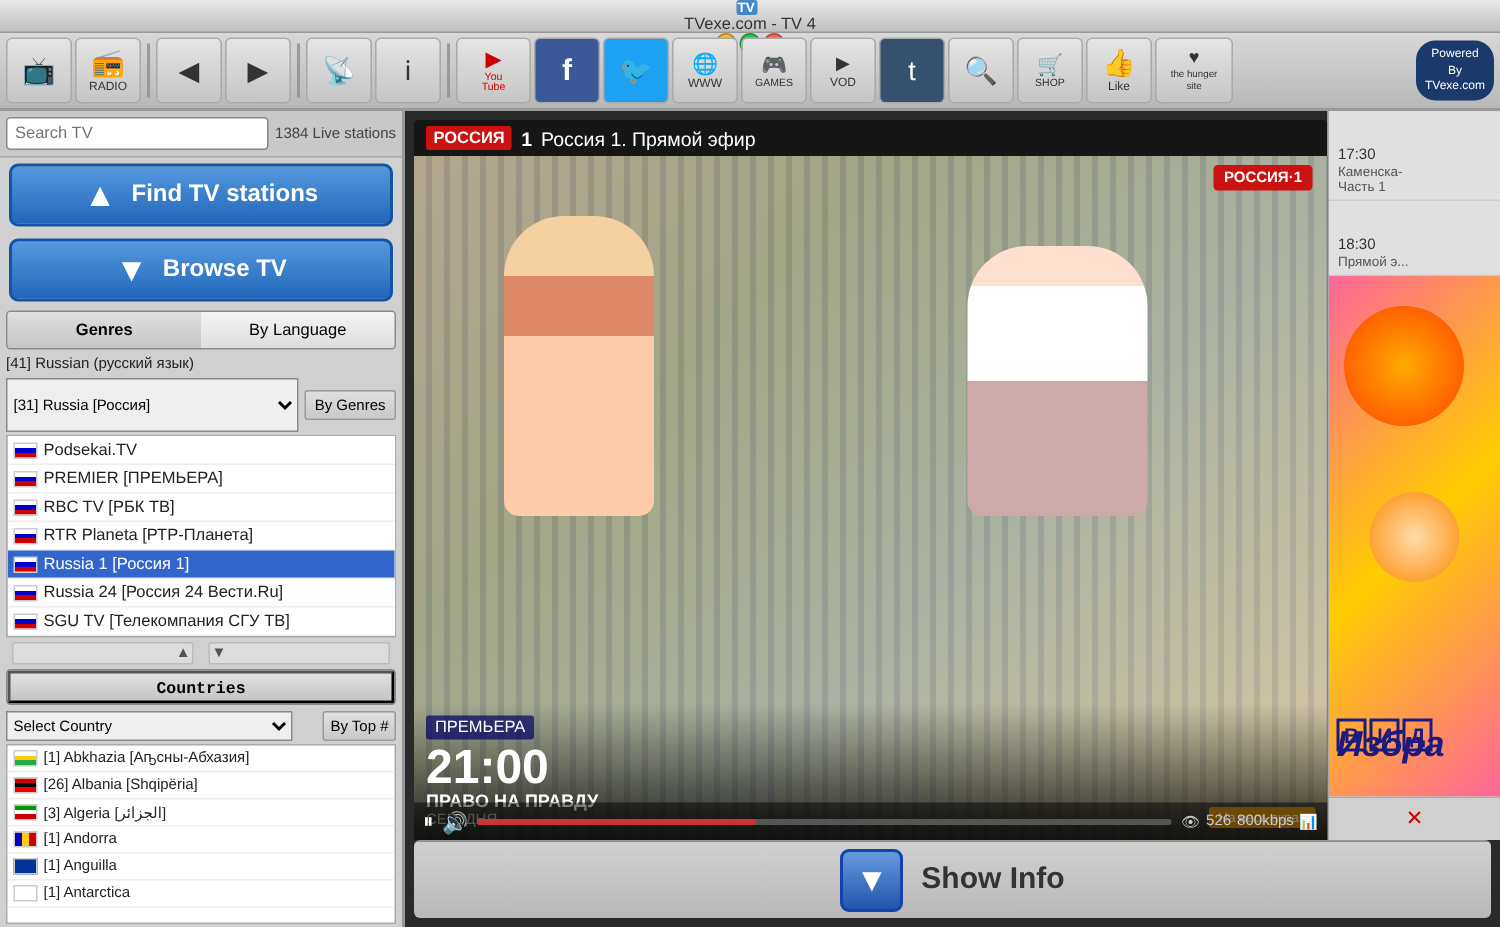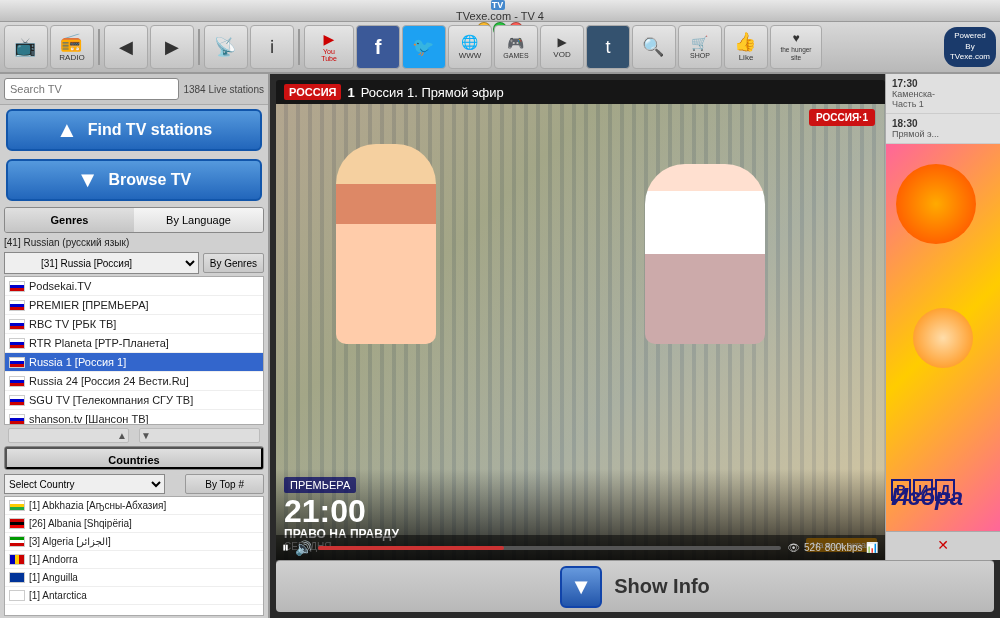--- a/index.html
+++ b/index.html
@@ -187,25 +187,24 @@
     
     #filter-row {
       display: flex;
       align-items: center;
       padding: 2px 4px;
       gap: 4px;
       font-size: 10px;
       color: #333;
     }
     #filter-row select {
-      height: 22px;
+      height: 36px;
       font-size: 10px;
       border: 1px solid #888;
       flex: 1;
-      padding-left: 32px;
     }
     #filter-row .by-genres-btn {
       height: 20px;
       padding: 0 6px;
       font-size: 10px;
       background: linear-gradient(to bottom, #e0e0e0, #c8c8c8);
       border: 1px solid #999;
       cursor: pointer;
       border-radius: 2px;
     }
@@ -256,40 +255,41 @@
       flex: 1;
       height: 22px;
       text-align: center;
       line-height: 22px;
       font-size: 11px;
       font-weight: bold;
       cursor: pointer;
     }
     .country-tab.active {
       background: linear-gradient(to bottom, #e0e0e0, #c5c5c5);
+      font-family: Liberation Mono, monospace;
     }
     .country-tab.inactive {
       background: linear-gradient(to bottom, #f5f5f5, #dddddd);
     }
 
     
     #country-filter {
       display: flex;
       padding: 2px 4px;
       gap: 2px;
     }
     #country-filter select {
       flex: 1;
       height: 20px;
       font-size: 10px;
       border: 1px solid #888;
     }
     #country-filter .top-btn {
       height: 20px;
-      padding: 0 19px;
+      padding: 0 4px;
       font-size: 10px;
       background: linear-gradient(to bottom, #e0e0e0, #c8c8c8);
       border: 1px solid #999;
       cursor: pointer;
       border-radius: 2px;
       white-space: nowrap;
       margin-left: 18px;
     }
 
     
@@ -437,22 +437,23 @@
       display: flex;
       flex-direction: column;
       overflow: hidden;
     }
     .epg-item {
       padding: 4px 6px;
       border-bottom: 1px solid #ccc;
       font-size: 10px;
     }
     .epg-time {
-      font-weight: bold;
+      font-weight: normal;
       color: #333;
+      margin-top: 20px;
     }
     .epg-title {
       color: #555;
       font-size: 9px;
     }
     .epg-ad {
       flex: 1;
       background: white;
       display: flex;
       align-items: center;

